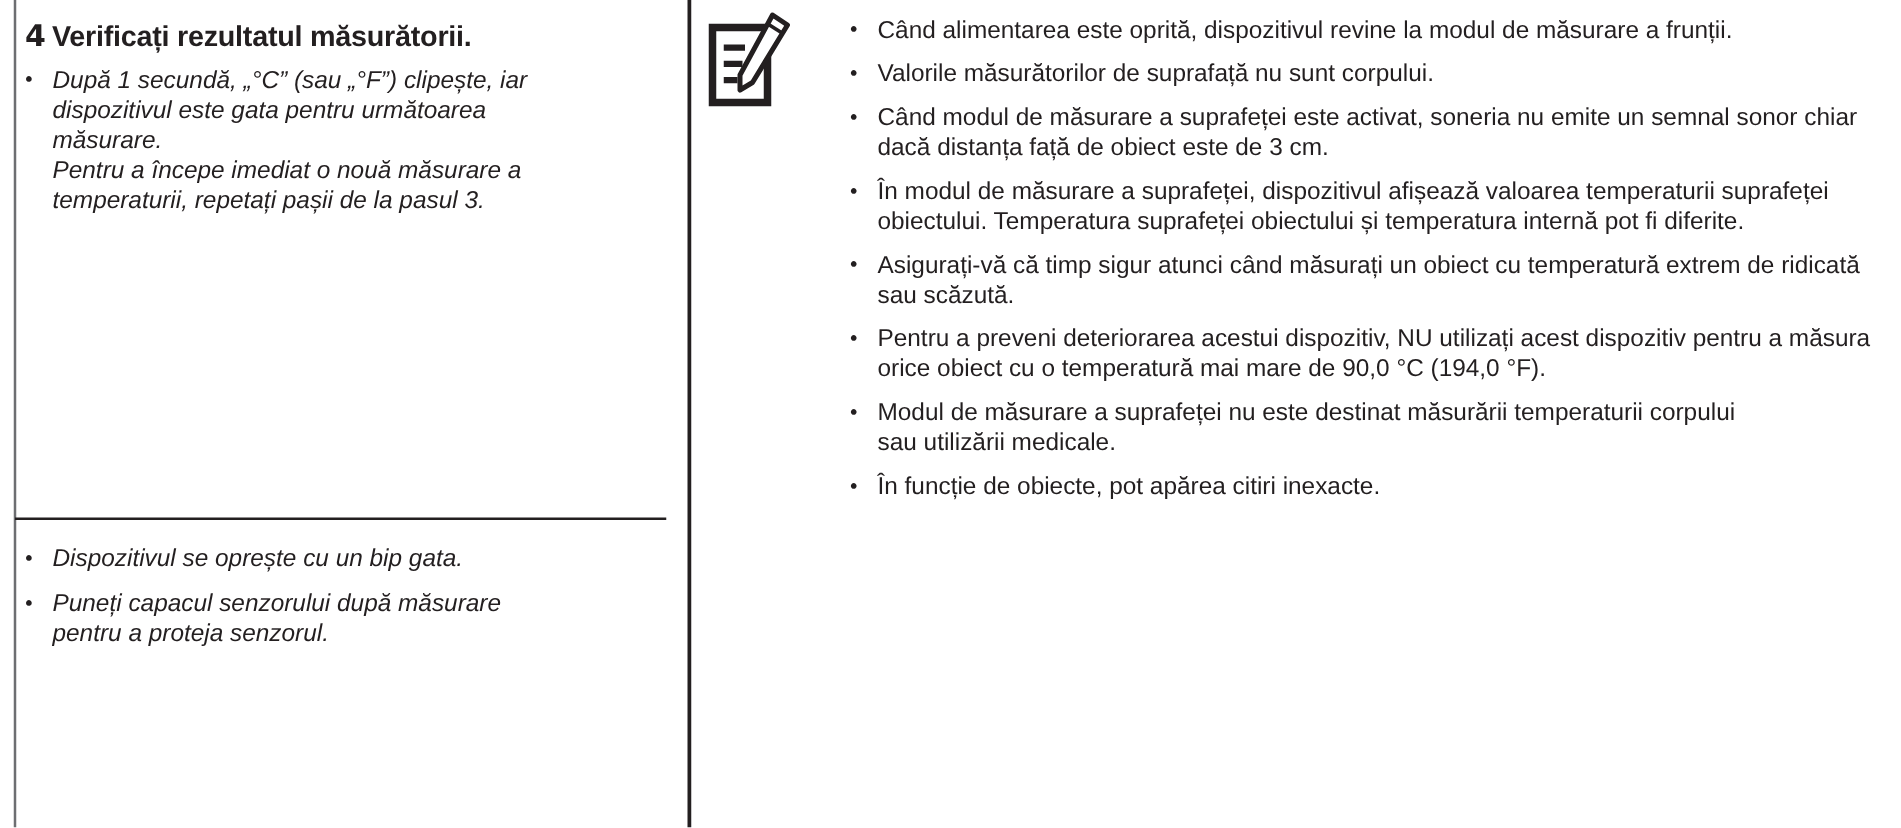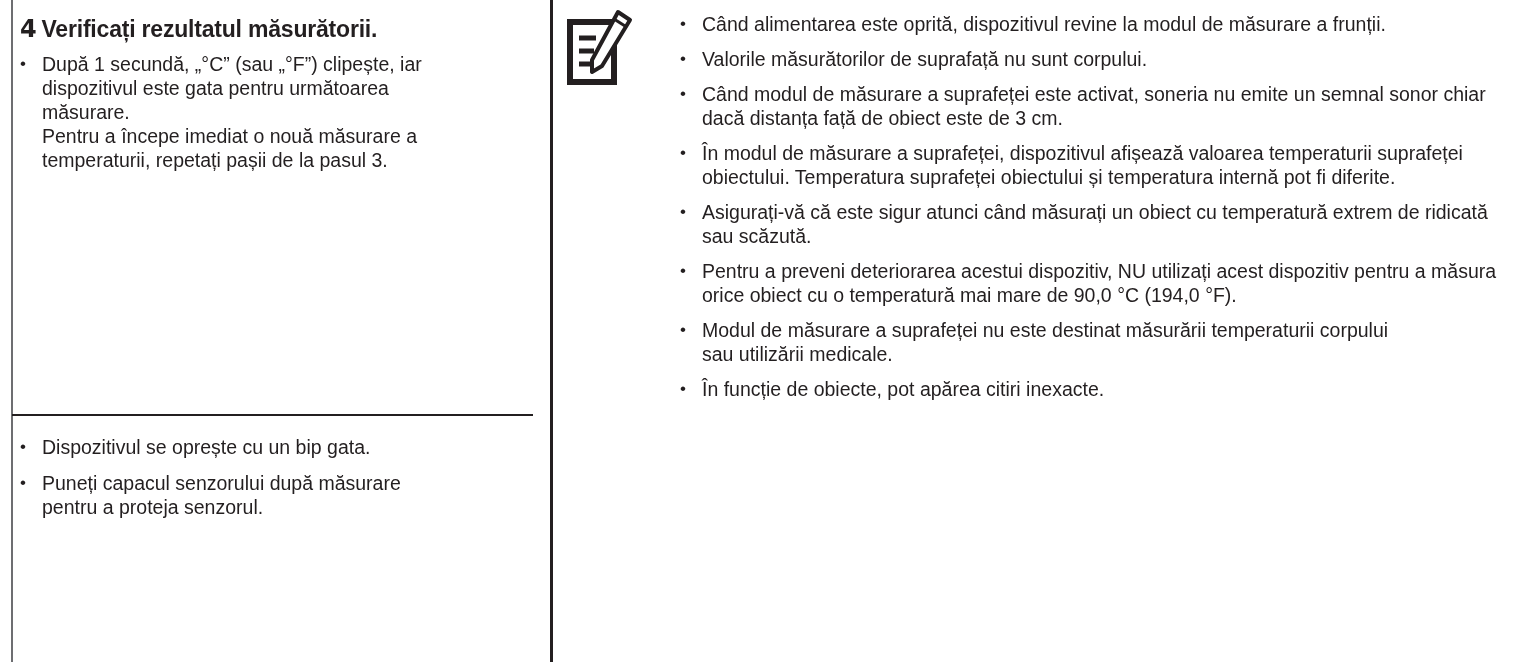--- a/index.html
+++ b/index.html
@@ -11,21 +11,21 @@
 
   .step{position:absolute;left:20px;width:510px;}
   .step-title{font-family:"Liberation Sans",sans-serif;font-weight:bold;font-size:23px;
               line-height:30px;white-space:nowrap;letter-spacing:-0.2px;}
   .step-num{font-family:"DejaVu Sans",sans-serif;font-weight:bold;font-size:24px;margin-right:5px;}
   ul.bul{list-style:none;margin:0;padding:0;}
   ul.bul li{position:relative;padding-left:22px;font-family:"Liberation Sans",sans-serif;
             font-size:19.5px;line-height:24px;color:#231f20;}
   ul.bul li::before{content:"•";position:absolute;left:0;top:0;font-size:17px;}
   .left-list{margin-left:43px;width:440px;}
-  .left-list li{margin-bottom:12px;}
+  .left-list li{margin-bottom:12px;font-style:italic;}
   .left-list li .l2{display:block;}
 
   .note-icon{position:absolute;left:566px;top:8px;width:70px;height:78px;}
   .note-list{position:absolute;left:680px;top:12px;width:852px;}
   .note-list li{margin-bottom:11px;}
 </style>
 </head>
 <body>
 
 <div class="left-border"></div>
@@ -60,17 +60,17 @@
     <polygon points="52,4 64,12 36,58 26,64 26,52" fill="#ffffff" stroke="#231f20" stroke-width="4" stroke-linejoin="round"></polygon>
     <line x1="48" y1="11" x2="59" y2="18" stroke="#231f20" stroke-width="3"></line>
   </svg>
 </div>
 
 <ul class="bul note-list">
   <li style="width:720px;">Când alimentarea este oprită, dispozitivul revine la modul de măsurare a frunții.</li>
   <li>Valorile măsurătorilor de suprafață nu sunt corpului.</li>
   <li style="width:790px;">Când modul de măsurare a suprafeței este activat, soneria nu emite un semnal sonor chiar dacă distanța față de obiect este de 3 cm.</li>
   <li>În modul de măsurare a suprafeței, dispozitivul afișează valoarea temperaturii suprafeței obiectului. Temperatura suprafeței obiectului și temperatura internă pot fi diferite.</li>
-  <li style="width:800px;">Asigurați-vă că este sigur atunci când măsurați un obiect cu temperatură extrem de ridicată sau scăzută.</li>
+  <li style="width:800px;">Asigurați-vă că timp sigur atunci când măsurați un obiect cu temperatură extrem de ridicată sau scăzută.</li>
   <li style="width:830px;">Pentru a preveni deteriorarea acestui dispozitiv, NU utilizați acest dispozitiv pentru a măsura orice obiect cu o temperatură mai mare de 90,0 °C (194,0 °F).</li>
   <li style="width:720px;">Modul de măsurare a suprafeței nu este destinat măsurării temperaturii corpului sau utilizării medicale.</li>
   <li>În funcție de obiecte, pot apărea citiri inexacte.</li>
 </ul>
 
 </body></html>

